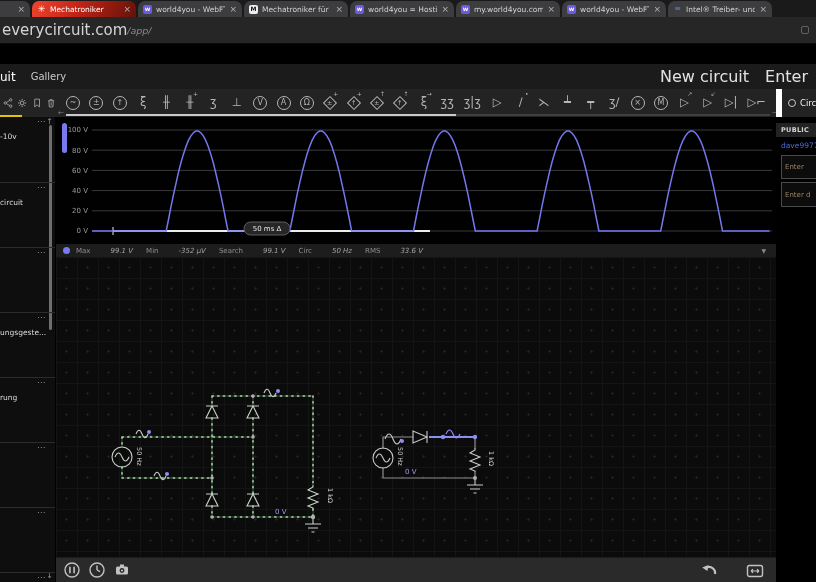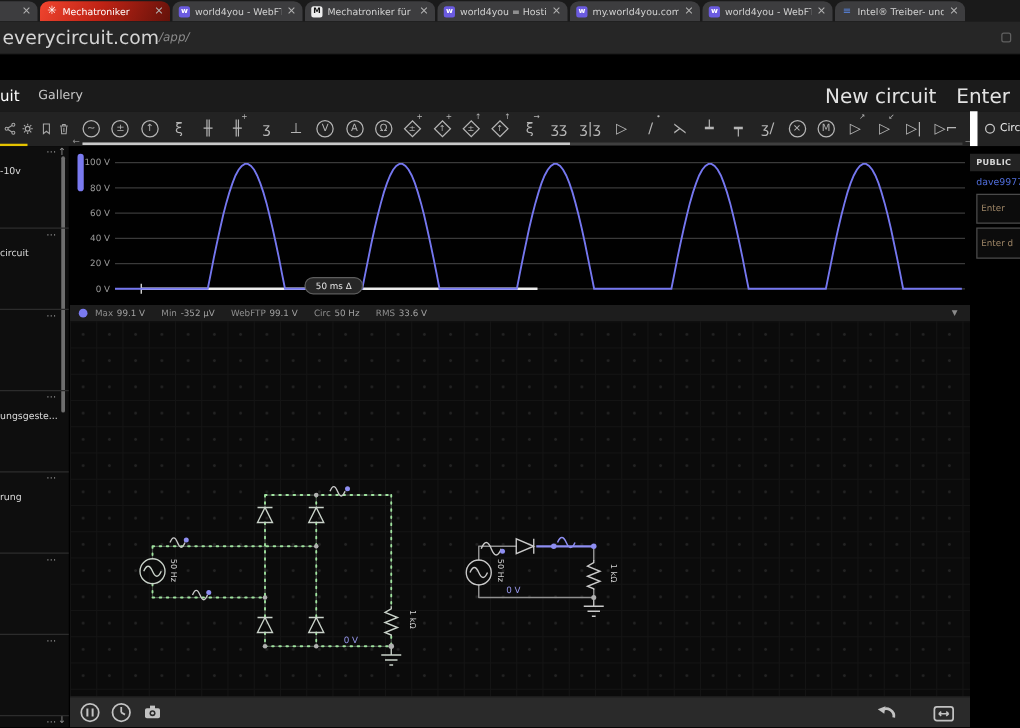--- a/index.html
+++ b/index.html
@@ -73,21 +73,21 @@
   .sb-dn{position:absolute;right:2px;bottom:2px;color:#8f8f8f;font-size:8px;line-height:1;}
   .sb-thumb{position:absolute;right:3px;top:8px;width:3px;height:205px;background:#6e6e6e;border-radius:2px;}
 
   
   .main{position:absolute;left:56px;top:117px;width:720px;height:465px;background:#000;}
   .scope{position:absolute;left:0;top:0;width:720px;height:127px;background:#010101;}
   .scopestats{position:absolute;left:0;top:127px;width:720px;height:13px;background:#1d1d1d;
               display:flex;align-items:center;font-size:7px;color:#8f8f8f;}
   .sdot{width:7px;height:7px;border-radius:50%;background:#7a7af0;margin:0 6px 0 7px;flex:none;}
   .kv{margin-right:13px;white-space:nowrap;}
-  .kv .v{margin-left:3px;color:#a2a2a2;}
+  .kv .v{margin-left:20px;color:#a2a2a2;font-style:italic;}
   .collapse{margin-left:auto;margin-right:10px;color:#8a8a8a;font-size:6px;}
   .canvas{position:absolute;left:0;top:140px;width:720px;height:300px;background:#0b0b0b;
     background-image:radial-gradient(#232323 0.9px,transparent 1.3px),
       linear-gradient(#141414 1px,transparent 1px),
       linear-gradient(90deg,#141414 1px,transparent 1px);
     background-size:21px 21px,21px 21px,21px 21px;}
   .bottombar{position:absolute;left:0;top:440px;width:720px;height:25px;background:#2a2a2a;
              display:flex;align-items:center;border-top:1px solid #1c1c1c;}
   .bb-left{display:flex;gap:7px;margin-left:7px;align-items:center;}
   .bb-right{margin-left:auto;display:flex;gap:28px;margin-right:12px;align-items:center;}
@@ -423,21 +423,21 @@
           <rect x="6" y="6" width="5" height="30" rx="2.5" fill="#7a7af0"></rect>
           <rect x="188" y="105" width="46" height="13" rx="6.5" fill="#262626" stroke="#5e5e5e" stroke-width="1"></rect>
           <text x="211" y="114" fill="#e6e6e6" font-size="7" text-anchor="middle">50 ms Δ</text>
         </svg>
     </div>
 
     <div class="scopestats" id="stats">
         <span class="sdot"></span>
         <span class="kv"><span class="k">Max</span><span class="v">99.1 V</span></span>
         <span class="kv"><span class="k">Min</span><span class="v">-352 µV</span></span>
-        <span class="kv"><span class="k">WebFTP</span><span class="v">99.1 V</span></span>
+        <span class="kv"><span class="k">Search</span><span class="v">99.1 V</span></span>
         <span class="kv"><span class="k">Circ</span><span class="v">50 Hz</span></span>
         <span class="kv"><span class="k">RMS</span><span class="v">33.6 V</span></span>
         <span class="collapse">▼</span>
       </div>
 
     <div class="canvas">
       <svg width="720" height="300" viewBox="0 0 720 300">
 
         <g>
 

